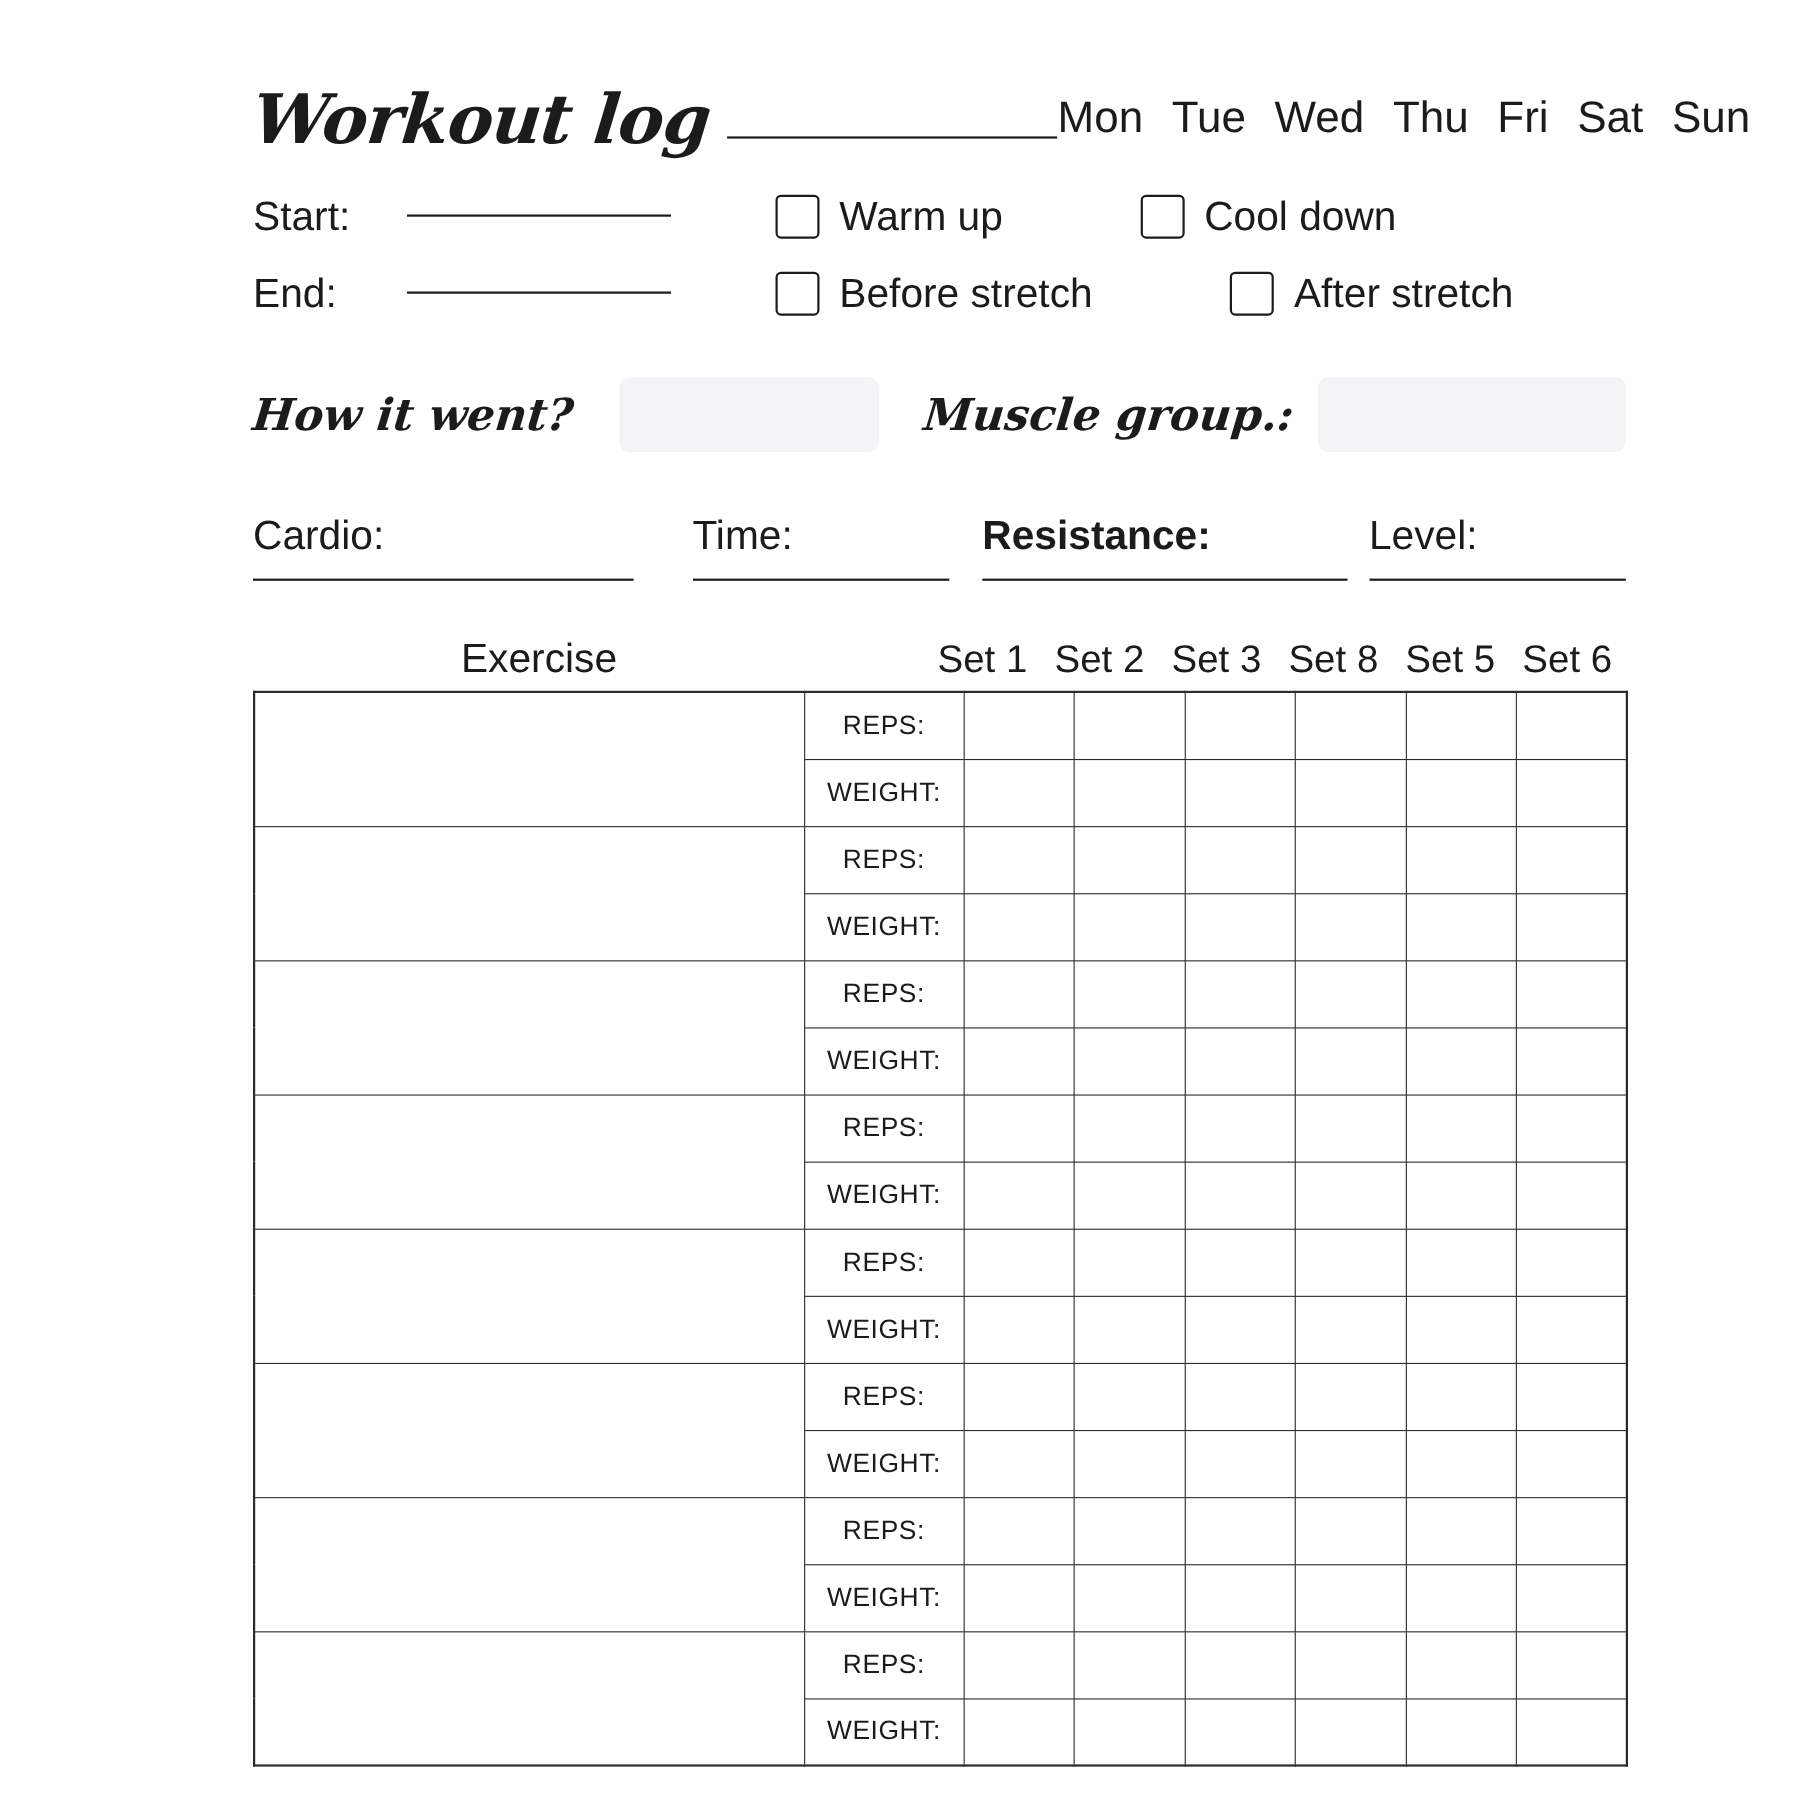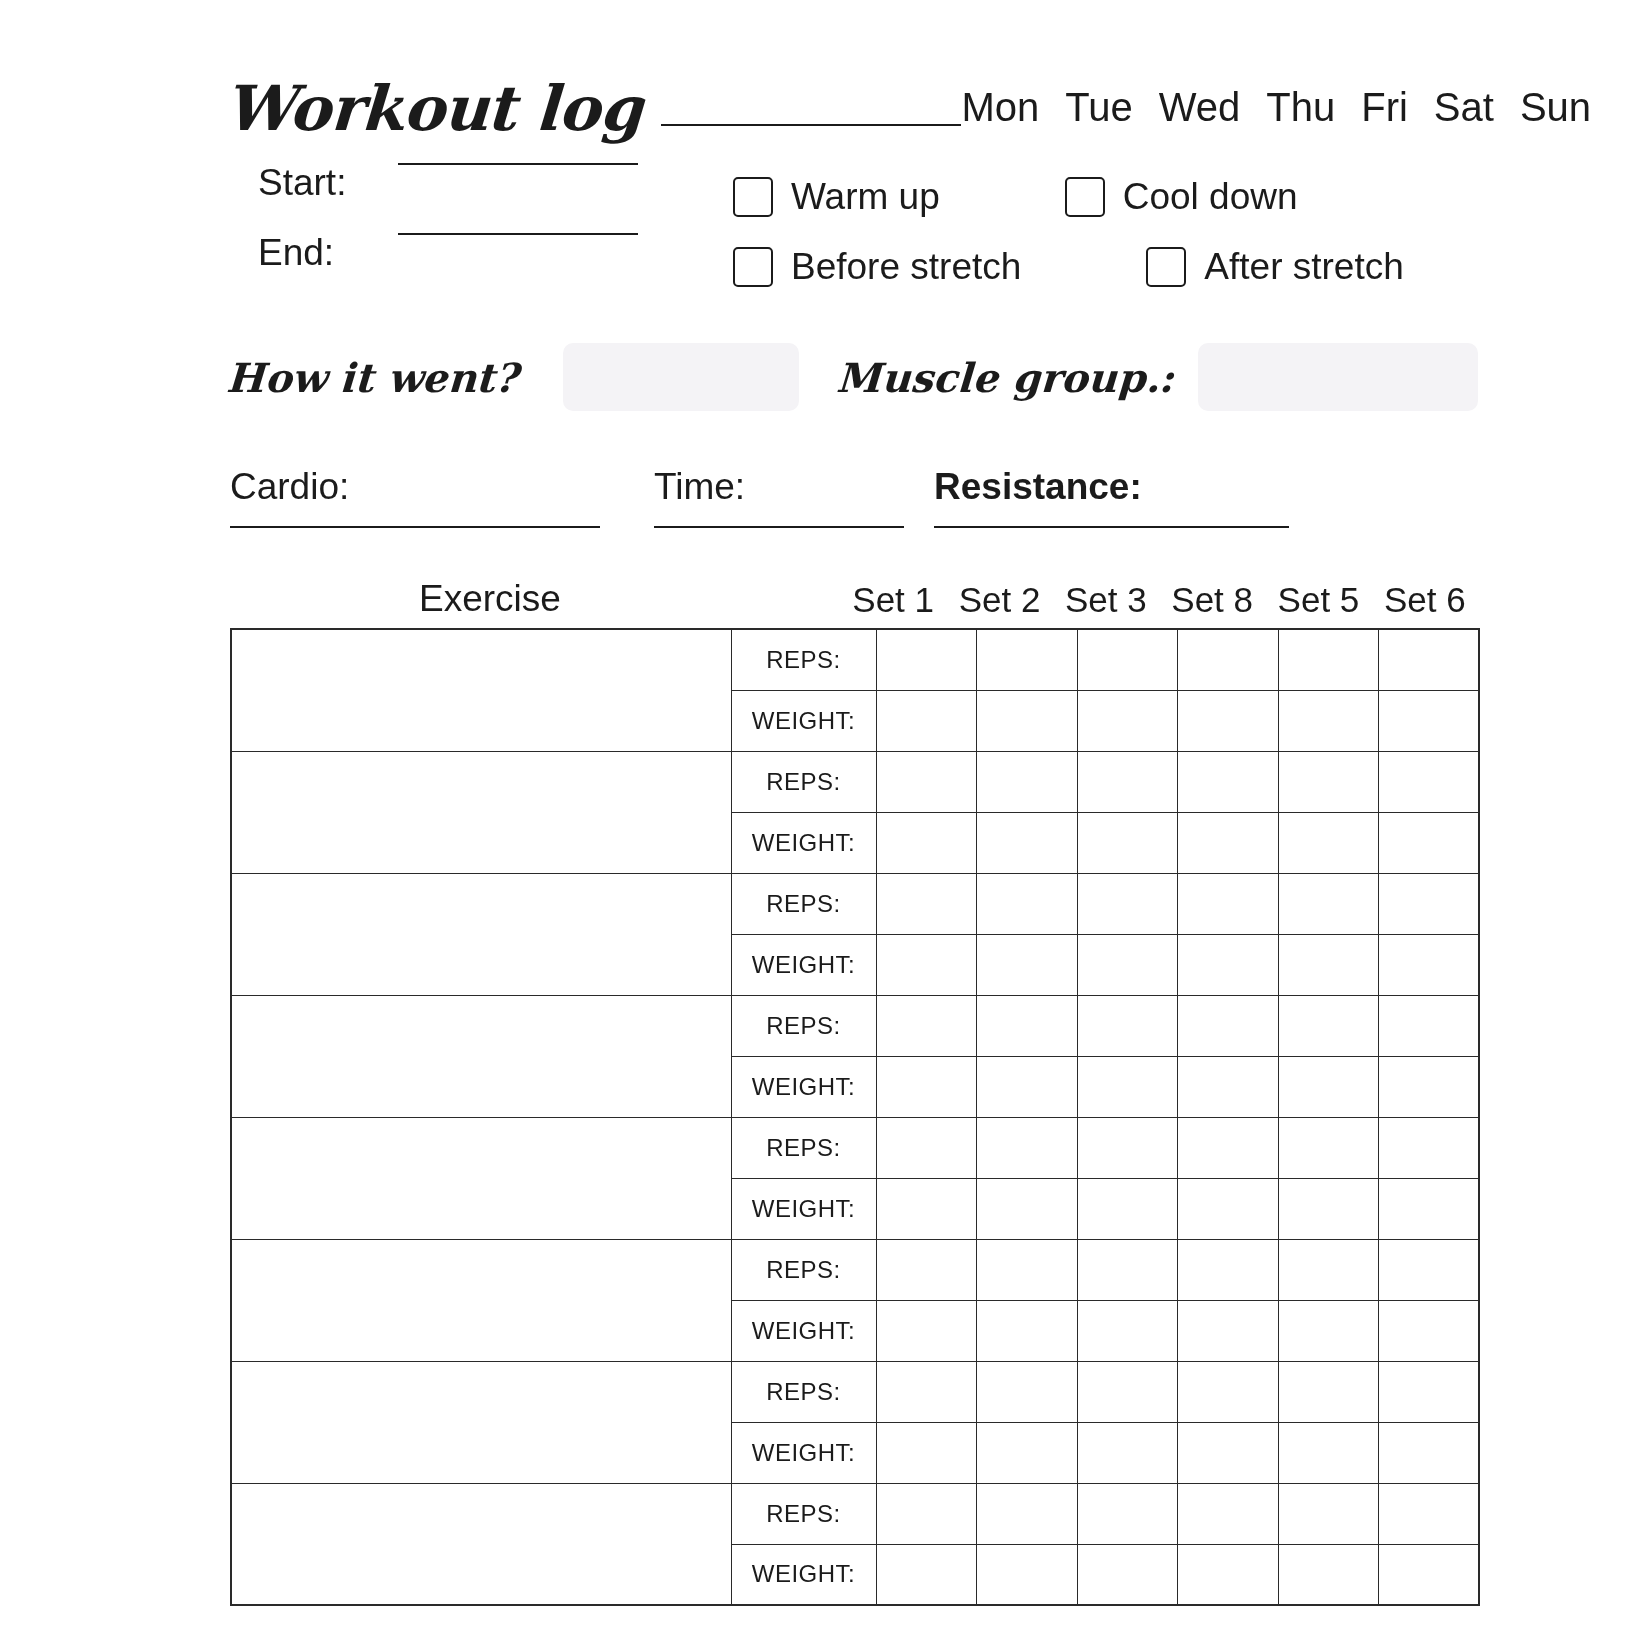--- a/index.html
+++ b/index.html
@@ -52,22 +52,22 @@
     padding-bottom: 10px;
   }
   .day { white-space: nowrap; }
 
   
   .se-block {
     margin-top: 22px;
   }
   .se-row {
     display: flex;
+    align-items: center;
     height: 70px;
-    margin-left: 28px;
   }
   .se-label {
     font-size: 37px;
     width: 140px;
   }
   .se-line {
     width: 240px;
     border-bottom: 2px solid #1b1b1b;
     height: 1px;
     margin-bottom: 4px;
@@ -244,20 +244,23 @@
   <div class="cardio-row">
     <span class="cardio-item ci-1">
       <span class="lbl">Cardio:</span>
     </span>
     <span class="cardio-item ci-2">
       <span class="lbl">Time:</span>
     </span>
     <span class="cardio-item ci-3">
       <span class="lbl">Resistance:</span>
     </span>
+    <span class="cardio-item ci-4">
+      <span class="lbl">Level:</span>
+    </span>
   </div>
 
   <div class="thead-row">
     <div class="exercise-head">Exercise</div>
     <div class="sets-head">
       <div class="set-head-cell">Set 1</div>
       <div class="set-head-cell">Set 2</div>
       <div class="set-head-cell">Set 3</div>
       <div class="set-head-cell">Set 8</div>
       <div class="set-head-cell">Set 5</div>

